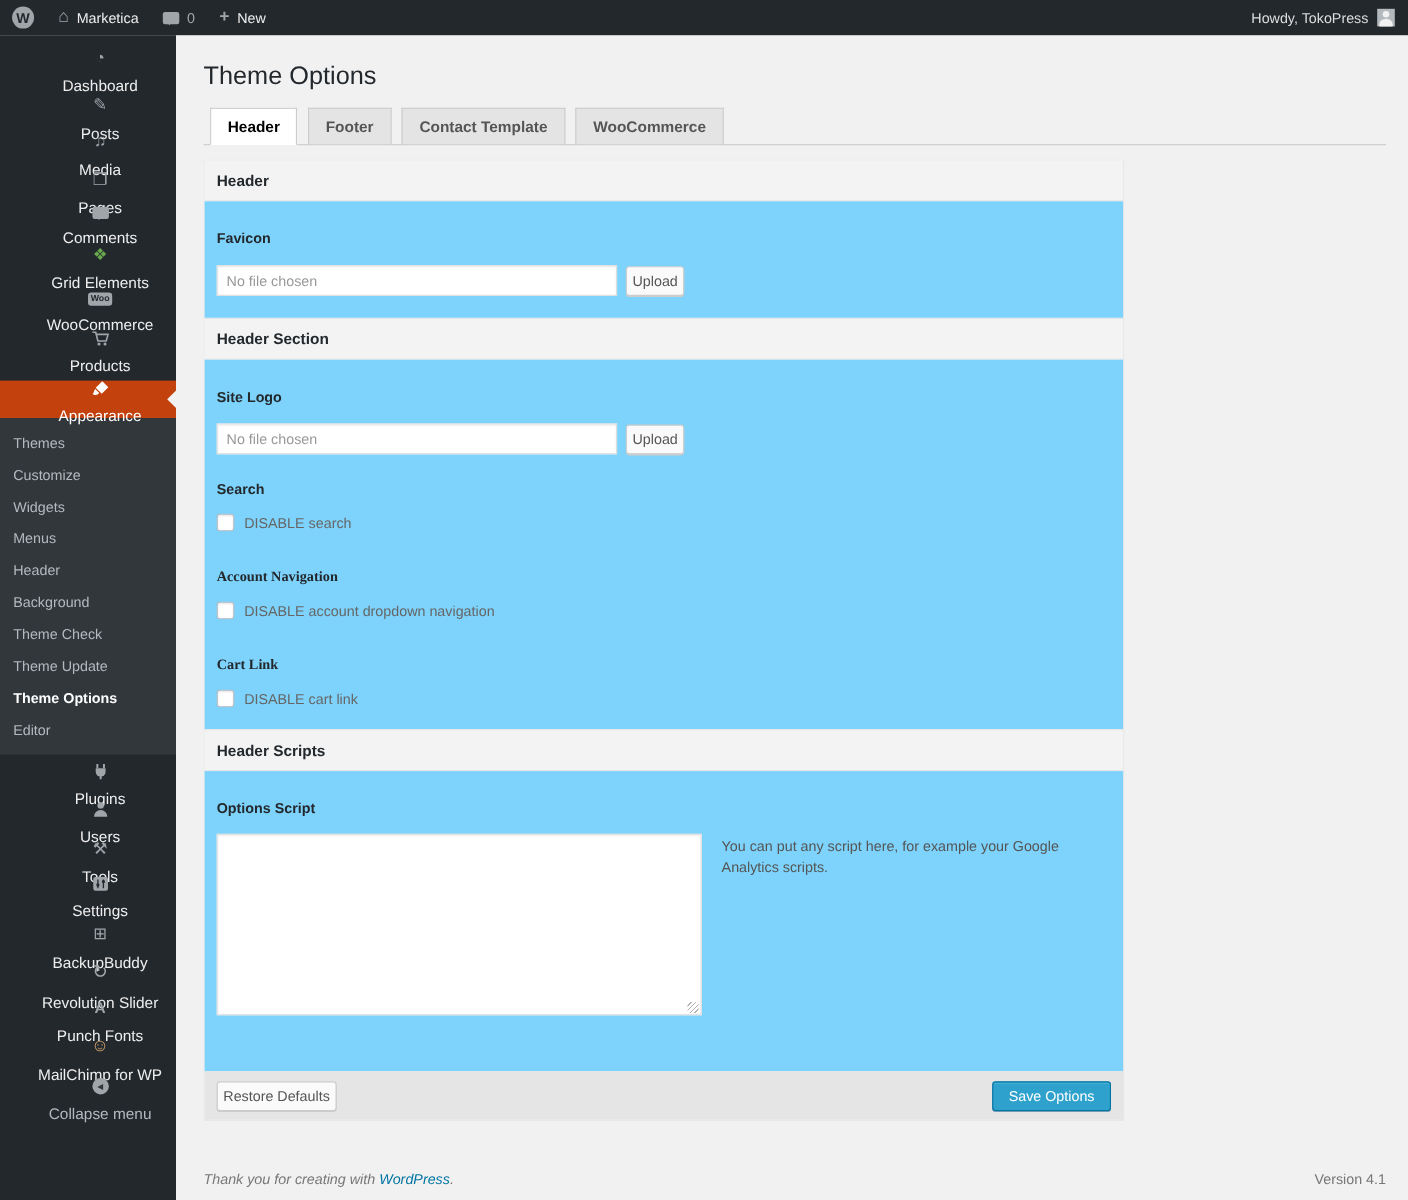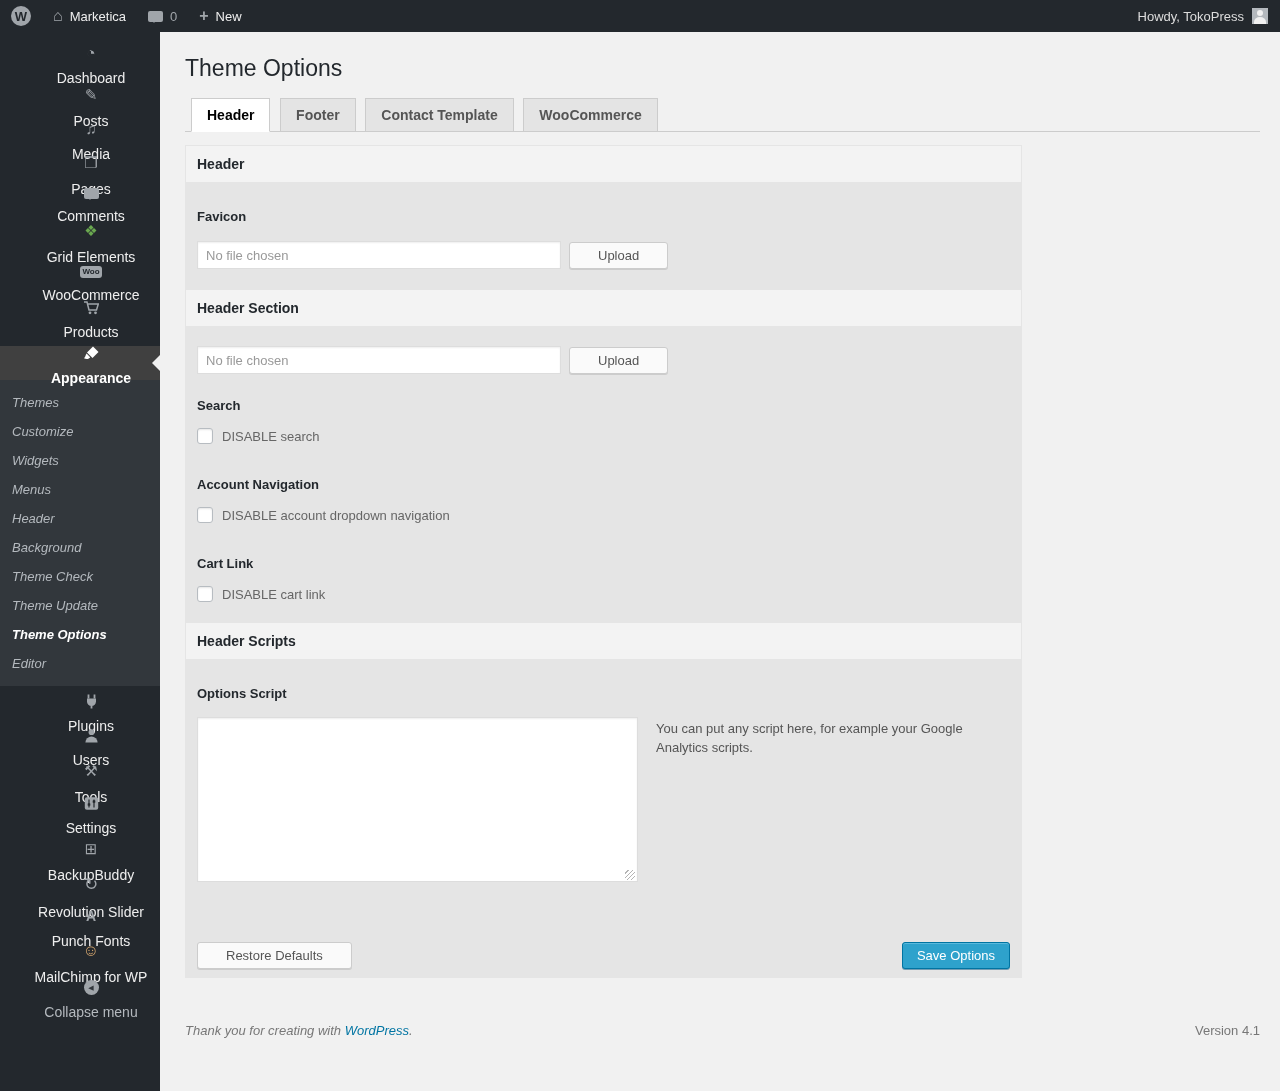--- a/index.html
+++ b/index.html
@@ -27,26 +27,26 @@
   .ab-right { display:flex; align-items:center; gap:8px; padding-right:12px; color:#ddd; }
   .avatar { width:16px; height:16px; background:#b4b9be; position:relative; overflow:hidden; display:inline-block; }
   .avatar::before { content:""; position:absolute; left:5px; top:2px; width:6px; height:6px; border-radius:50%; background:#f1f1f1; }
   .avatar::after { content:""; position:absolute; left:2px; top:9px; width:12px; height:10px; border-radius:50% 50% 0 0; background:#f1f1f1; }
 
   
   #sidebar { position:absolute; top:32px; left:0; width:160px; bottom:0; background:#23282d; padding-top:12px; }
   .mi { display:flex; align-items:center; height:34px; padding-left:22px; gap:9px; color:#eee; font-size:14px; cursor:pointer;flex-direction:column; }
   .mi .ico { width:20px; display:flex; align-items:center; justify-content:center; color:#a0a5aa; font-size:15px; flex:none; }
   .gap4 { height:4px; } .gap8 { height:8px; } .gap10 { height:10px; } .gap12 { height:12px; }
-  .mi.current-parent { background:#404040; color:#fff; position:relative; font-weight:700;text-align:center; }
+  .mi.current-parent { background:#c2410c; color:#fff; position:relative; font-weight:400;text-align:center; }
   .mi.current-parent .ico { color:#fff; }
   .menu-arrow { position:absolute; right:0; top:50%; margin-top:-8px; width:0; height:0;
     border:8px solid transparent; border-right:8px solid #f1f1f1; }
   .submenu { background:#32373c; padding:8px 0; }
-  .smi { display:block; padding:7px 0 7px 12px; color:#b4b9be; font-size:13px; cursor:pointer;font-style:italic; }
+  .smi { display:block; padding:7px 0 7px 12px; color:#b4b9be; font-size:13px; cursor:pointer; }
   .smi.current { color:#fff; font-weight:bold; }
   
   .g-dashboard::before { content:"◔"; }
   .g-posts::before { content:"✎"; }
   .g-media::before { content:"♫"; }
   .g-pages::before { content:"❐"; }
   .g-grid::before { content:"❖"; } .g-grid { color:#6aa84f !important; }
   .woo-badge::before { content:"Woo"; }
   .woo-badge { background:#a0a5aa; color:#23282d; font-size:8px; font-weight:bold; border-radius:3px; padding:2px 2px; line-height:1; }
   .g-tools::before { content:"⚒"; }
@@ -64,29 +64,29 @@
   #page-title { font-size:23px; font-weight:400; color:#23282d; padding-top:22px; margin-bottom:15px; line-height:29px; }
   .nav-tabs { border-bottom:1px solid #ccc; }
   .nav-tab { display:inline-block; vertical-align:bottom; margin:0 0 0 6px; padding:8px 15px; font-size:14px;
     font-weight:600; color:#555; background:#e4e4e4; border:1px solid #ccc; border-bottom:none; cursor:pointer; }
   .nav-tab.active { background:#fff; color:#000; border-bottom:1px solid #fff; margin-bottom:-1px; }
 
   .panel { width:837px; margin-top:13px; background:#fff; border:1px solid #e5e5e5; }
   .sec-bar { background:#f3f3f3; border-top:1px solid #e5e5e5; border-bottom:1px solid #e5e5e5;
     padding:10px 11px; font-size:14px; font-weight:600; color:#23282d; }
   .panel .sec-bar:first-child { border-top:none; }
-  .sec-body { padding:2px 11px 20px; background:#e5e5e5; }
+  .sec-body { padding:2px 11px 20px; background:#7dd3fc; }
   .sec-body.pb-lg { padding-bottom:48px; }
   .field-label { display:block; font-size:13px; font-weight:bold; color:#23282d; margin-top:24px; }
-  .check-row + .field-label { margin-top:33px; }
+  .check-row + .field-label { margin-top:33px;font-family:Liberation Serif, serif; }
   .file-row { margin-top:17px; display:flex; align-items:center; gap:8px; }
   .file-input { width:364px; height:28px; border:1px solid #ddd; background:#fff; padding:0 8px; font-size:13px;
     color:#32373c; box-shadow:inset 0 1px 2px rgba(0,0,0,0.07); outline:none; }
   .file-input::placeholder { color:#999; opacity:1; }
-  .btn-secondary { background:#fafafa; border:1px solid #ccc; border-radius:3px; padding:5px 28px; font-size:13px;
+  .btn-secondary { background:#fafafa; border:1px solid #ccc; border-radius:3px; padding:5px 5px; font-size:13px;
     color:#555; box-shadow:0 1px 0 #ccc; cursor:pointer; font-family:inherit; }
   .check-row { margin-top:15px; display:flex; align-items:center; gap:9px; font-size:13px; color:#666; }
   .check-row input[type="checkbox"] { appearance:none; -webkit-appearance:none; width:16px; height:16px;
     border:1px solid #b7bcc1; border-radius:3px; background:#fff; box-shadow:inset 0 1px 2px rgba(0,0,0,0.1);
     margin:0; flex:none; cursor:pointer; }
   .script-row { display:flex; gap:18px; margin-top:16px; }
   .ta-wrap { position:relative; }
   .ta-wrap textarea { width:441px; height:165px; border:1px solid #ddd; background:#fff;
     box-shadow:inset 0 1px 2px rgba(0,0,0,0.07); resize:none; outline:none; font-family:inherit; font-size:13px; padding:6px; }
   .ta-wrap::after { content:""; position:absolute; right:3px; bottom:5px; width:10px; height:10px;
@@ -276,20 +276,21 @@
     <div class="sec-body" data-name="section-header-body">
       <label class="field-label" data-name="favicon-label">Favicon</label>
       <div class="file-row" data-name="favicon-file-row">
         <input class="file-input" type="text" data-name="favicon-input" placeholder="No file chosen" style="">
         <button class="btn-secondary" data-name="favicon-upload-button">Upload</button>
       </div>
     </div>
 
     <div class="sec-bar" data-name="section-header-section-title">Header Section</div>
     <div class="sec-body" data-name="section-header-section-body">
+      <label class="field-label" data-name="site-logo-label">Site Logo</label>
       <div class="file-row" data-name="site-logo-file-row">
         <input class="file-input" type="text" data-name="site-logo-input" placeholder="No file chosen" style="">
         <button class="btn-secondary" data-name="site-logo-upload-button">Upload</button>
       </div>
 
       <label class="field-label" data-name="search-label">Search</label>
       <div class="check-row" data-name="disable-search-row">
         <input type="checkbox" data-name="disable-search-checkbox" style="">
         <span data-name="disable-search-label">DISABLE search</span>
       </div>

